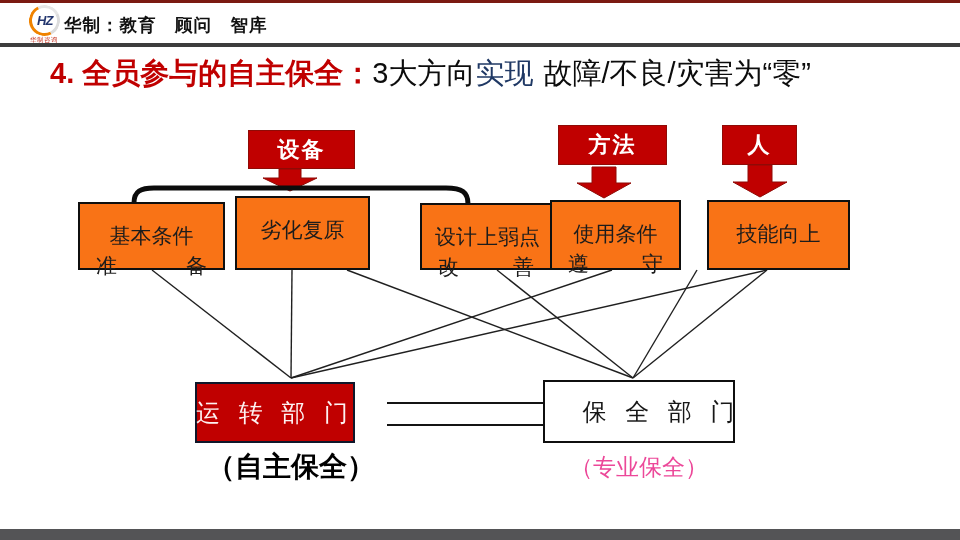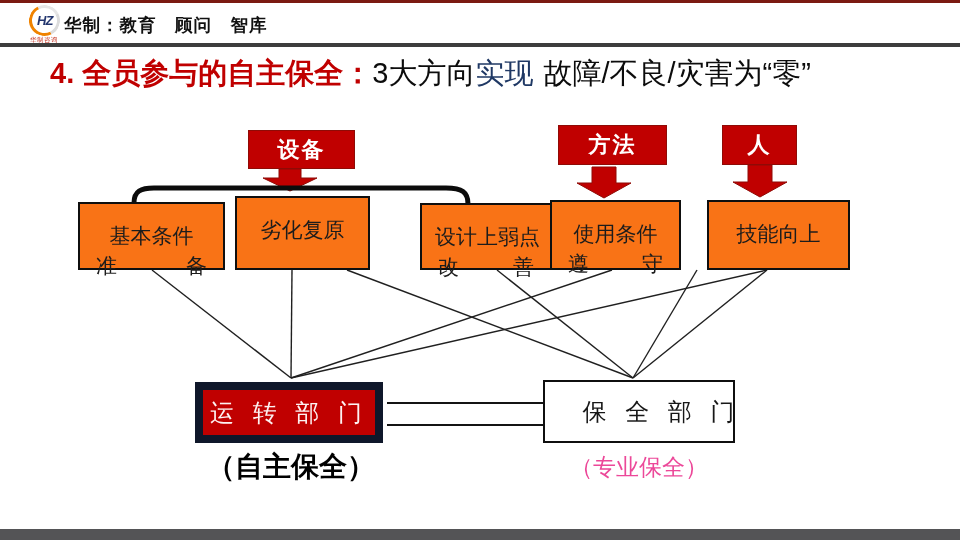--- a/index.html
+++ b/index.html
@@ -64,22 +64,22 @@
   .box2{left:235px;top:196px;width:135px;height:74px;}
   .box3{left:392px;top:203px;width:132px;height:67px;margin-left:28px;}
   .box4{left:550px;top:200px;width:131px;height:70px;}
   .box5{left:707px;top:200px;width:143px;height:70px;}
 
   
   .dept{
     position:absolute;display:flex;align-items:center;justify-content:center;
     font-size:24px;letter-spacing:6px;white-space:nowrap;
   }
-  .dept-ops{left:195px;top:382px;width:188px;height:61px;background:var(--red);
-    border:8px solid #0f172a;color:#fdf2f2;}
+  .dept-ops{left:195px;top:382px;width:160px;height:61px;background:var(--red);
+    border:2px solid #0f172a;color:#fdf2f2;}
   .dept-maint{left:543px;top:380px;width:192px;height:63px;background:#fff;
     border:2.5px solid #0f0f0f;color:#171717;padding-left:45px;}
   .caption-ops{position:absolute;left:190px;top:448px;width:202px;text-align:center;
     font-size:28px;font-weight:bold;color:#000;white-space:nowrap;}
   .caption-maint{position:absolute;left:543px;top:452px;width:192px;text-align:center;
     font-size:23px;color:#ec4899;white-space:nowrap;}
 
   
   .overlay{position:absolute;left:0;top:0;width:960px;height:540px;pointer-events:none;}
   .overlay .thin{stroke:#202020;stroke-width:1.4;}

